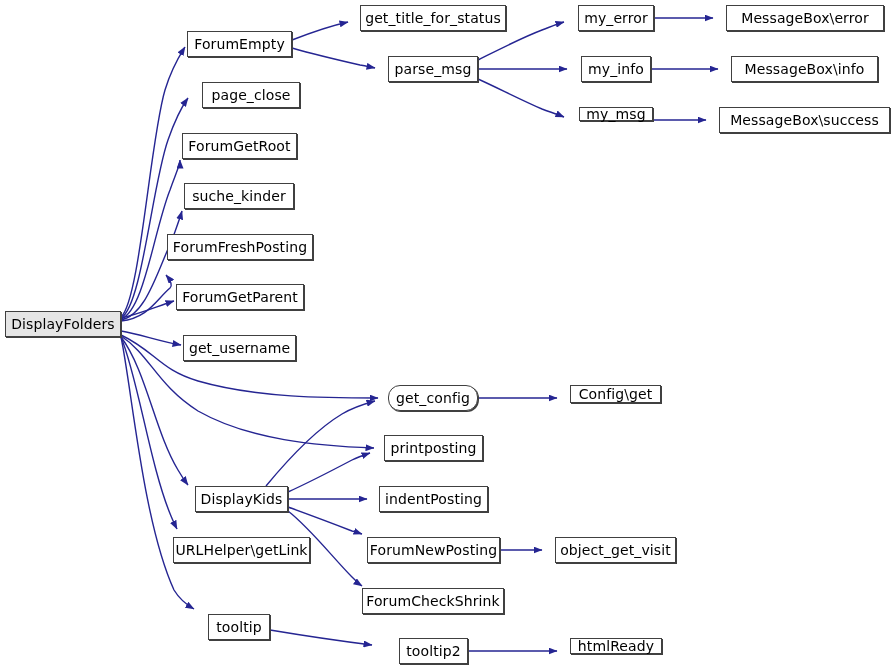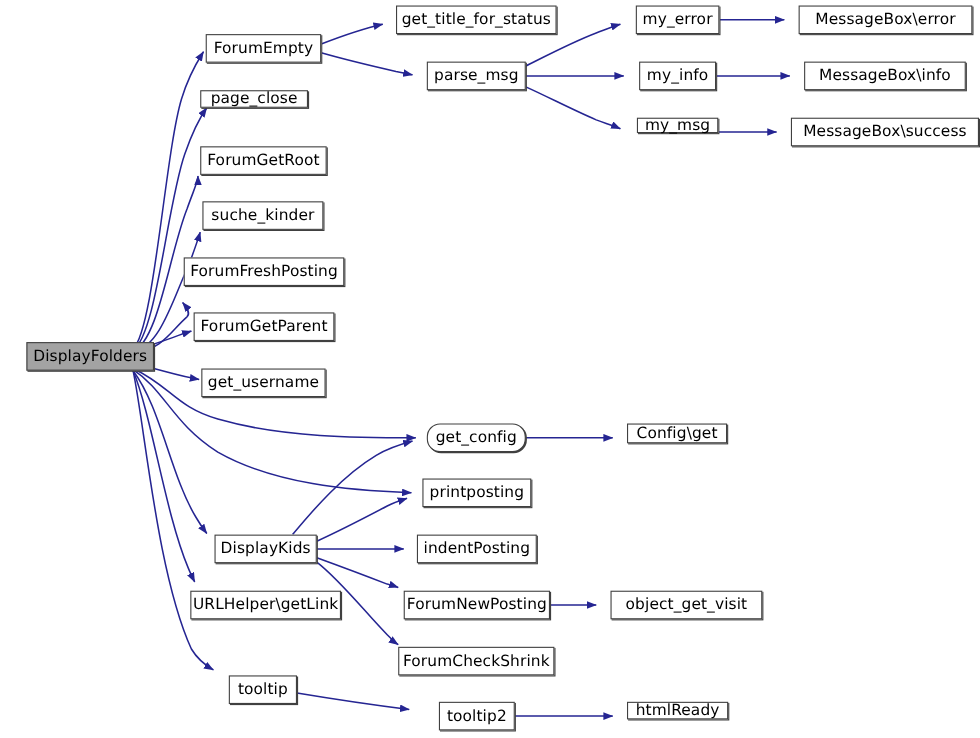--- a/index.html
+++ b/index.html
@@ -34,22 +34,21 @@
     border: 1px solid #404040;
     background: #ffffff;
     color: #000000;
     font-size: 14px;
     line-height: 1;
     white-space: nowrap;
     letter-spacing: 0.1px;
     box-shadow: 1px 1px 0 0 #404040;
   }
   .node.focus {
-    background: #a3a3a3;
-    margin-left: 19px;
+    background: #e5e5e5;
   }
   .node-label {
     pointer-events: none;
     padding: 0 2px;
   }
 </style>
 </head>
 <body>
 
 <div id="graph-root">
@@ -93,21 +92,21 @@
       </g>
   </svg>
 
   <div id="nodes-group">
       <div class="node focus" style="left: 5px; top: 311px; width: 116px; height: 26px;">
         <span class="node-label">DisplayFolders</span>
       </div>
       <div class="node" style="left: 187px; top: 31px; width: 105px; height: 26px;">
         <span class="node-label">ForumEmpty</span>
       </div>
-      <div class="node" style="left: 182px; top: 82px; width: 98px; height: 16px;">
+      <div class="node" style="left: 202px; top: 82px; width: 98px; height: 26px;">
         <span class="node-label">page_close</span>
       </div>
       <div class="node" style="left: 182px; top: 133px; width: 115px; height: 26px;">
         <span class="node-label">ForumGetRoot</span>
       </div>
       <div class="node" style="left: 184px; top: 183px; width: 110px; height: 26px;">
         <span class="node-label">suche_kinder</span>
       </div>
       <div class="node" style="left: 167px; top: 234px; width: 146px; height: 26px;">
         <span class="node-label">ForumFreshPosting</span>
@@ -156,21 +155,21 @@
       </div>
       <div class="node" style="left: 581px; top: 56px; width: 70px; height: 26px;">
         <span class="node-label">my_info</span>
       </div>
       <div class="node" style="left: 579px; top: 107px; width: 74px; height: 14px;">
         <span class="node-label">my_msg</span>
       </div>
       <div class="node" style="left: 570px; top: 385px; width: 91px; height: 18px;">
         <span class="node-label">Config\get</span>
       </div>
-      <div class="node" style="left: 555px; top: 537px; width: 138px; height: 26px;">
+      <div class="node" style="left: 555px; top: 537px; width: 121px; height: 26px;">
         <span class="node-label">object_get_visit</span>
       </div>
       <div class="node" style="left: 570px; top: 638px; width: 92px; height: 16px;">
         <span class="node-label">htmlReady</span>
       </div>
       <div class="node" style="left: 726px; top: 5px; width: 158px; height: 26px;">
         <span class="node-label">MessageBox\error</span>
       </div>
       <div class="node" style="left: 731px; top: 56px; width: 147px; height: 26px;">
         <span class="node-label">MessageBox\info</span>

